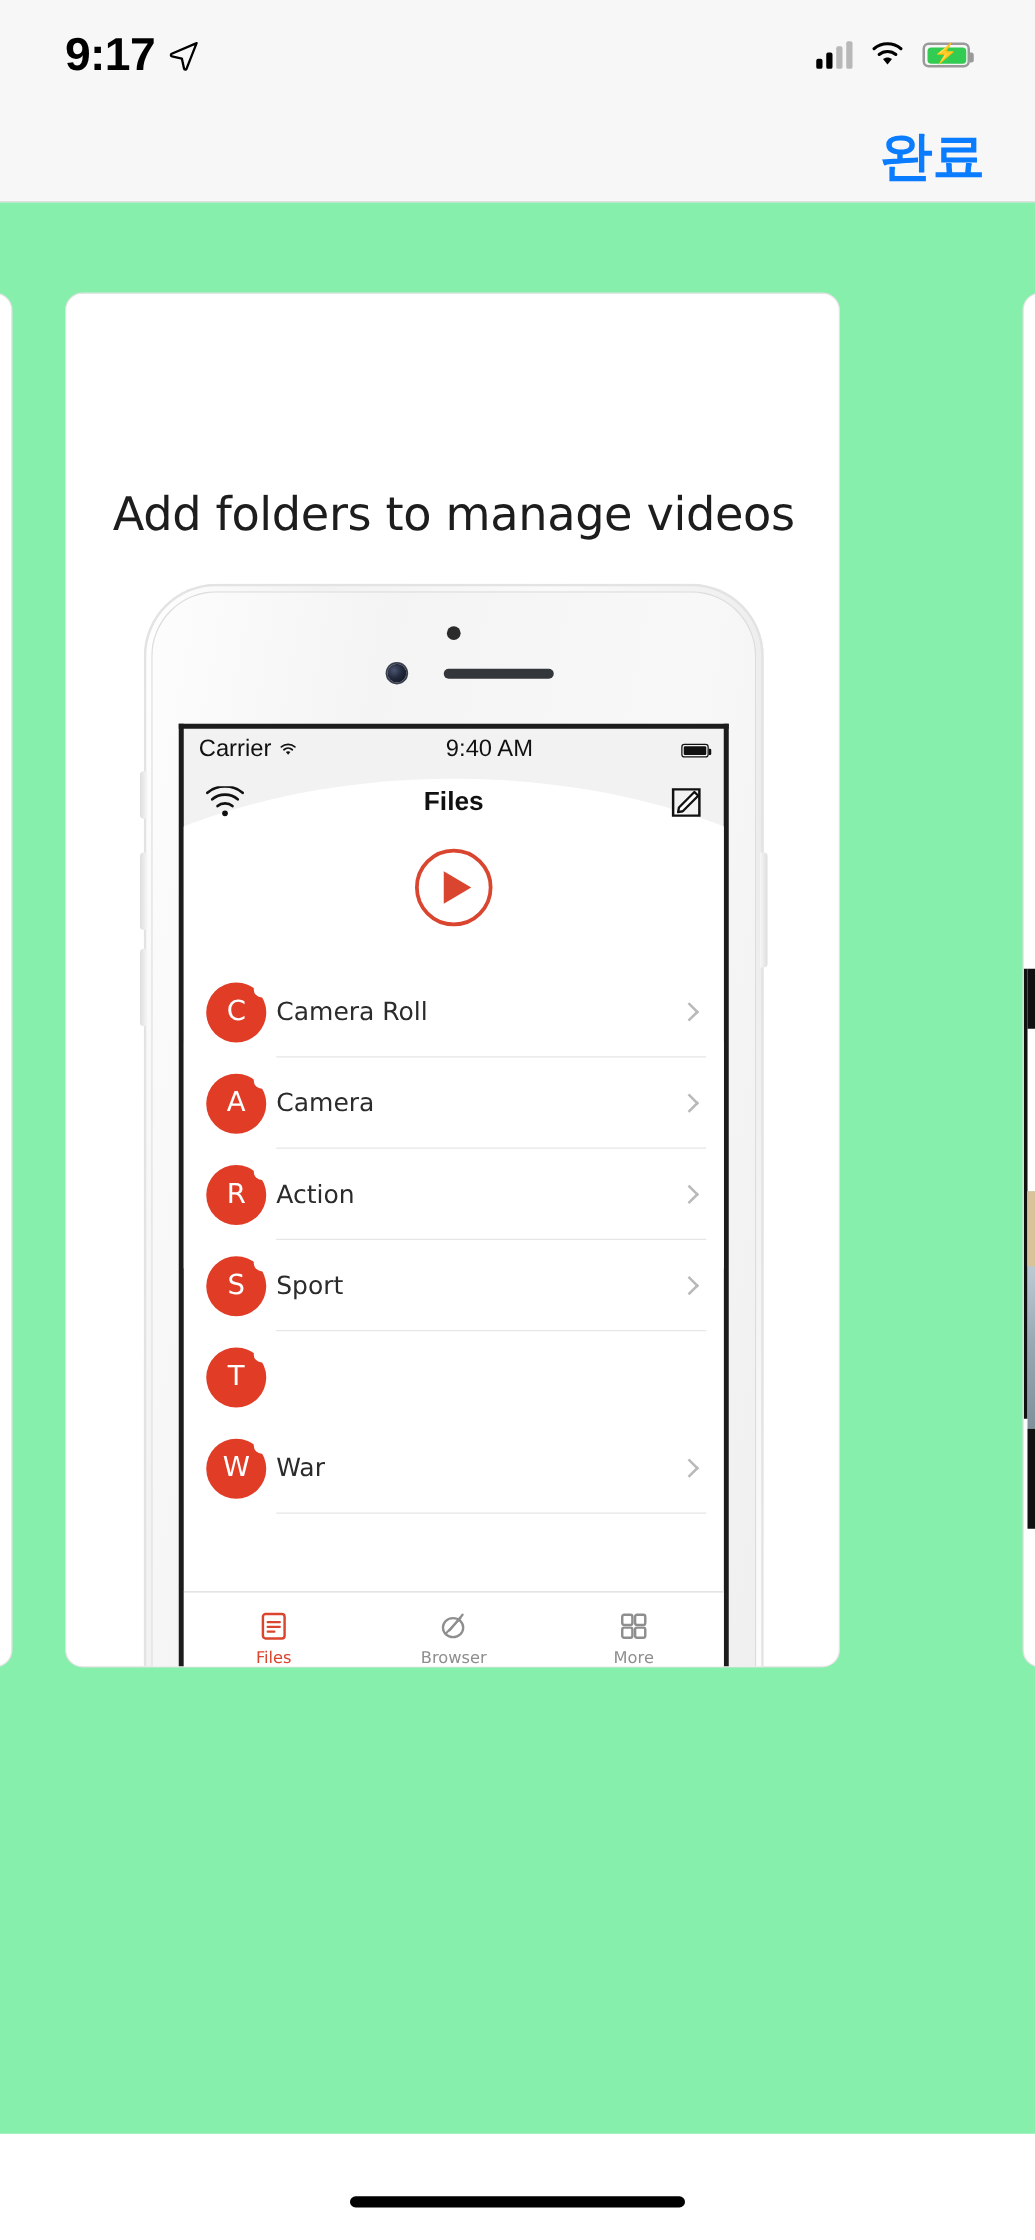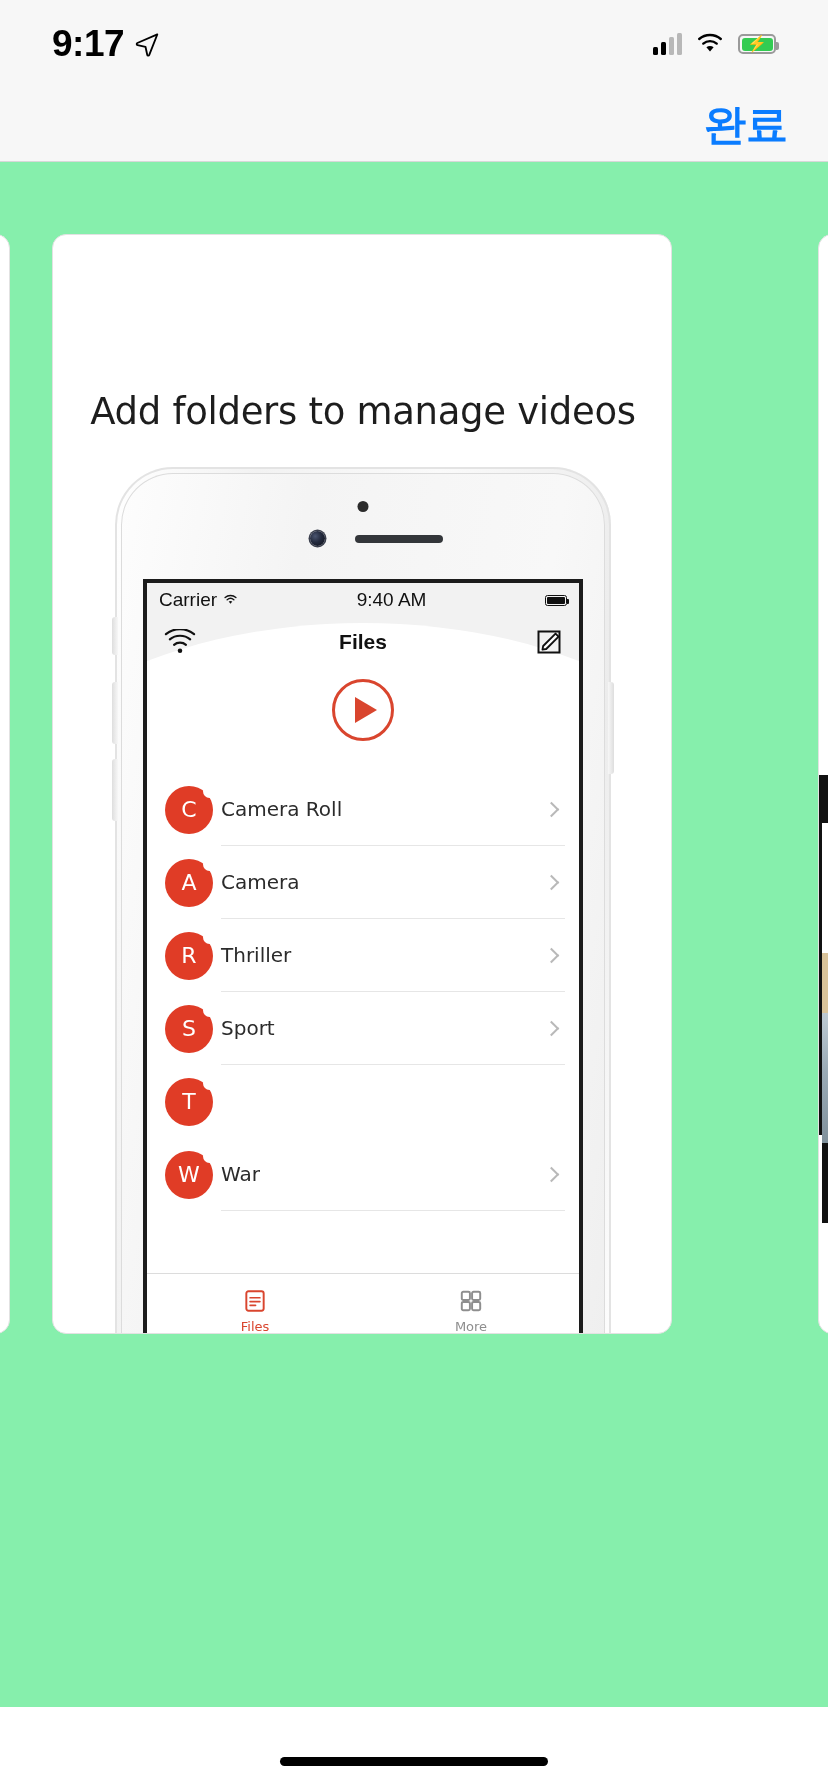--- a/index.html
+++ b/index.html
@@ -321,21 +321,21 @@
               <div class="row-label">Camera</div>
               <div class="chev"></div>
             </div>
           </div>
           <div class="row">
             <div class="avatar">
               <span>R</span>
               <div class="badge"></div>
             </div>
             <div class="row-body">
-              <div class="row-label">Thriller</div>
+              <div class="row-label">Action</div>
               <div class="chev"></div>
             </div>
           </div>
           <div class="row">
             <div class="avatar">
               <span>S</span>
               <div class="badge"></div>
             </div>
             <div class="row-body">
               <div class="row-label">Sport</div>
@@ -360,20 +360,28 @@
           </div>
         </div>
 
         <div class="tabbar">
           <div class="tab active">
             <svg width="26" height="26" viewBox="0 0 24 24">
               <rect x="4" y="3" width="16" height="18" rx="2" fill="none" stroke="#d9452e" stroke-width="1.8"></rect>
               <path d="M7.5 9h9M7.5 12.5h9M7.5 16h5" stroke="#d9452e" stroke-width="1.6" stroke-linecap="round"></path>
             </svg>
             <div class="tlabel">Files</div>
+          </div>
+          <div class="tab">
+            <svg width="26" height="26" viewBox="0 0 24 24">
+              <ellipse cx="11.5" cy="13" rx="7.5" ry="7" fill="none" stroke="#8e8e8e" stroke-width="1.7"></ellipse>
+              <path d="M18.5 3.5 9 15" stroke="#8e8e8e" stroke-width="1.7" stroke-linecap="round"></path>
+              <path d="M6 17.5 17 6" stroke="#8e8e8e" stroke-width="1.5" stroke-linecap="round"></path>
+            </svg>
+            <div class="tlabel">Browser</div>
           </div>
           <div class="tab">
             <svg width="26" height="26" viewBox="0 0 24 24">
               <rect x="3.5" y="3.5" width="7.5" height="7.5" rx="1.4" fill="none" stroke="#8e8e8e" stroke-width="1.8"></rect>
               <rect x="13" y="3.5" width="7.5" height="7.5" rx="1.4" fill="none" stroke="#8e8e8e" stroke-width="1.8"></rect>
               <rect x="3.5" y="13" width="7.5" height="7.5" rx="1.4" fill="none" stroke="#8e8e8e" stroke-width="1.8"></rect>
               <rect x="13" y="13" width="7.5" height="7.5" rx="1.4" fill="none" stroke="#8e8e8e" stroke-width="1.8"></rect>
             </svg>
             <div class="tlabel">More</div>
           </div>

